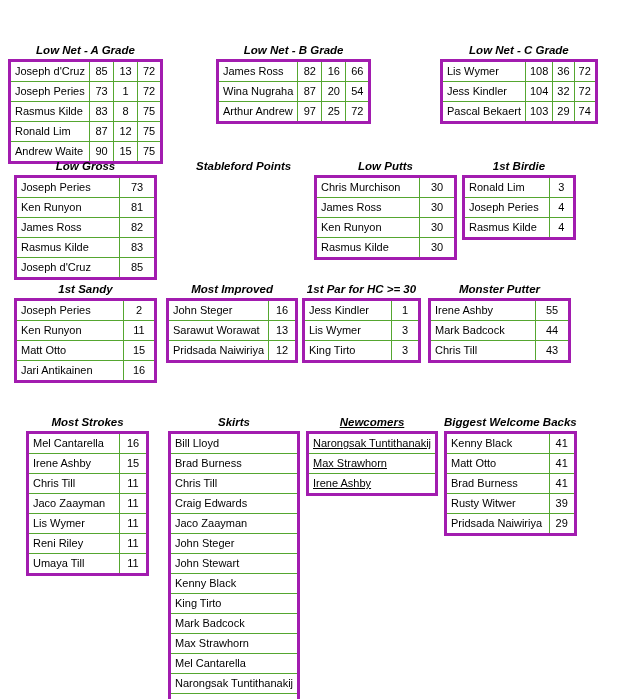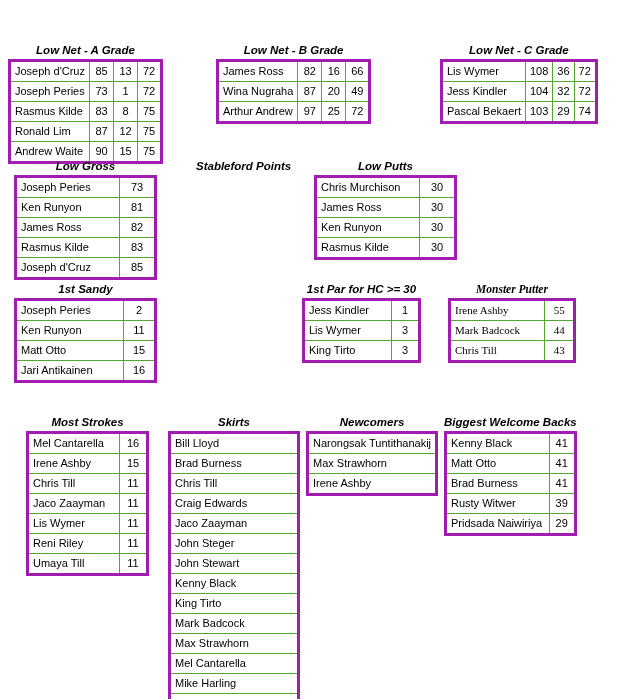--- a/index.html
+++ b/index.html
@@ -117,21 +117,21 @@
           <tr>
             <td class="name">James Ross</td>
             <td class="val">82</td>
             <td class="val">16</td>
             <td class="val">66</td>
           </tr>
           <tr>
             <td class="name">Wina Nugraha</td>
             <td class="val">87</td>
             <td class="val">20</td>
-            <td class="val">49</td>
+            <td class="val">54</td>
           </tr>
           <tr>
             <td class="name">Arthur Andrew</td>
             <td class="val">97</td>
             <td class="val">25</td>
             <td class="val">72</td>
           </tr>
         </tbody>
       </table>
     </div>
@@ -220,20 +220,43 @@
             <td class="name">Ken Runyon</td>
             <td class="val">30</td>
           </tr>
           <tr>
             <td class="name">Rasmus Kilde</td>
             <td class="val">30</td>
           </tr>
         </tbody>
       </table>
     </div>
+    <div class="block" style="left: 462px; top: 120px;">
+      <div class="block-title">1st Birdie</div>
+      <table class="tbl">
+        <colgroup>
+          <col style="width: 92px;">
+          <col style="width: 36px;">
+        </colgroup>
+        <tbody>
+          <tr>
+            <td class="name">Ronald Lim</td>
+            <td class="val">3</td>
+          </tr>
+          <tr>
+            <td class="name">Joseph Peries</td>
+            <td class="val">4</td>
+          </tr>
+          <tr>
+            <td class="name">Rasmus Kilde</td>
+            <td class="val">4</td>
+          </tr>
+        </tbody>
+      </table>
+    </div>
     <div class="block" style="left: 14px; top: 243px;">
       <div class="block-title">1st Sandy</div>
       <table class="tbl">
         <colgroup>
           <col style="width: 108px;">
           <col style="width: 32px;">
         </colgroup>
         <tbody>
           <tr>
             <td class="name">Joseph Peries</td>
@@ -247,20 +270,43 @@
             <td class="name">Matt Otto</td>
             <td class="val">15</td>
           </tr>
           <tr>
             <td class="name">Jari Antikainen</td>
             <td class="val">16</td>
           </tr>
         </tbody>
       </table>
     </div>
+    <div class="block" style="left: 166px; top: 243px;">
+      <div class="block-title">Most Improved</div>
+      <table class="tbl">
+        <colgroup>
+          <col style="width: 100px;">
+          <col style="width: 28px;">
+        </colgroup>
+        <tbody>
+          <tr>
+            <td class="name">John Steger</td>
+            <td class="val">16</td>
+          </tr>
+          <tr>
+            <td class="name">Sarawut Worawat</td>
+            <td class="val">13</td>
+          </tr>
+          <tr>
+            <td class="name">Pridsada Naiwiriya</td>
+            <td class="val">12</td>
+          </tr>
+        </tbody>
+      </table>
+    </div>
     <div class="block" style="left: 302px; top: 243px;">
       <div class="block-title">1st Par for HC &gt;= 30</div>
       <table class="tbl">
         <colgroup>
           <col style="width: 88px;">
           <col style="width: 28px;">
         </colgroup>
         <tbody>
           <tr>
             <td class="name">Jess Kindler</td>
@@ -270,21 +316,21 @@
             <td class="name">Lis Wymer</td>
             <td class="val">3</td>
           </tr>
           <tr>
             <td class="name">King Tirto</td>
             <td class="val">3</td>
           </tr>
         </tbody>
       </table>
     </div>
-    <div class="block" style="left: 448px; top: 243px; font-family: Liberation Serif, serif;">
+    <div class="block" style="left: 428px; top: 243px;">
       <div class="block-title">Monster Putter</div>
       <table class="tbl">
         <colgroup>
           <col style="width: 106px;">
           <col style="width: 34px;">
         </colgroup>
         <tbody>
           <tr>
             <td class="name">Irene Ashby</td>
             <td class="val">55</td>
@@ -376,32 +422,29 @@
           <tr>
             <td class="name">Mark Badcock</td>
           </tr>
           <tr>
             <td class="name">Max Strawhorn</td>
           </tr>
           <tr>
             <td class="name">Mel Cantarella</td>
           </tr>
           <tr>
-            <td class="name">Mike Harling</td>
-          </tr>
-          <tr>
             <td class="name">Narongsak Tuntithanakij</td>
           </tr>
           <tr>
             <td class="name">Sarawut Worawat</td>
           </tr>
         </tbody>
       </table>
     </div>
-    <div class="block" style="left: 306px; top: 376px;">
+    <div class="block" style="left: 306px; top: 376px; text-decoration: underline;">
       <div class="block-title">Newcomers</div>
       <table class="tbl">
         <colgroup>
           <col style="width: 126px;">
         </colgroup>
         <tbody>
           <tr>
             <td class="name">Narongsak Tuntithanakij</td>
           </tr>
           <tr>

